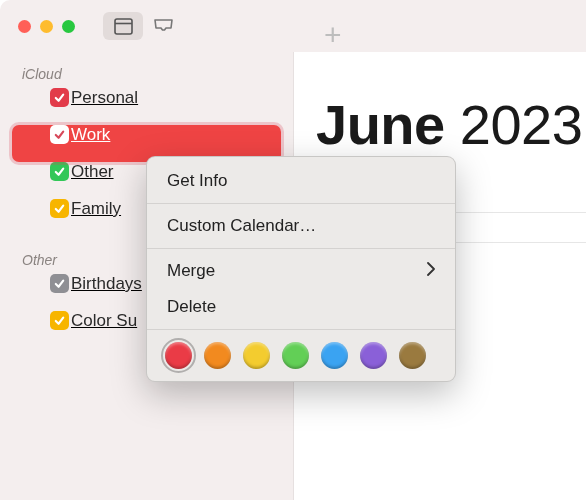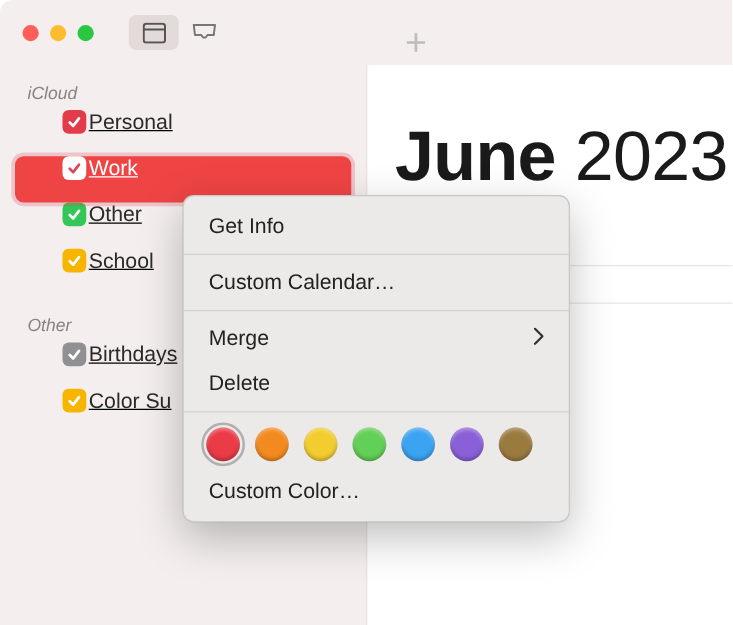--- a/index.html
+++ b/index.html
@@ -85,21 +85,21 @@
       </div>
       <span class="cal-label">Other</span>
     </div>
 
     <div class="cal-item">
       <div class="checkbox" style="background:#f7b500">
         <svg viewBox="0 0 14 14">
             <path d="M3 7.5 L6 10.5 L11 4" stroke="#fff" stroke-width="2.3" fill="none" stroke-linecap="round" stroke-linejoin="round"></path>
           </svg>
       </div>
-      <span class="cal-label">School</span>
+      <span class="cal-label">Family</span>
     </div>
 
     <div class="section-label" style="margin-top:12px">Other</div>
 
     <div class="cal-item">
       <div class="checkbox" style="background:#8f8f94">
         <svg viewBox="0 0 14 14">
             <path d="M3 7.5 L6 10.5 L11 4" stroke="#fff" stroke-width="2.3" fill="none" stroke-linecap="round" stroke-linejoin="round"></path>
           </svg>
       </div>
@@ -150,16 +150,13 @@
   <div class="menu-sep"></div>
   <div class="color-row">
     <div class="color-dot sel" style="background:#ea3b46"></div>
     <div class="color-dot" style="background:#f28a1f"></div>
     <div class="color-dot" style="background:#f3cc2f"></div>
     <div class="color-dot" style="background:#62cf56"></div>
     <div class="color-dot" style="background:#3aa3f2"></div>
     <div class="color-dot" style="background:#8a60d8"></div>
     <div class="color-dot" style="background:#9a7a3f"></div>
   </div>
-  <div class="menu-item">
-      <span>Custom Color…</span>
-    </div>
 </div>
 
 </body></html>

